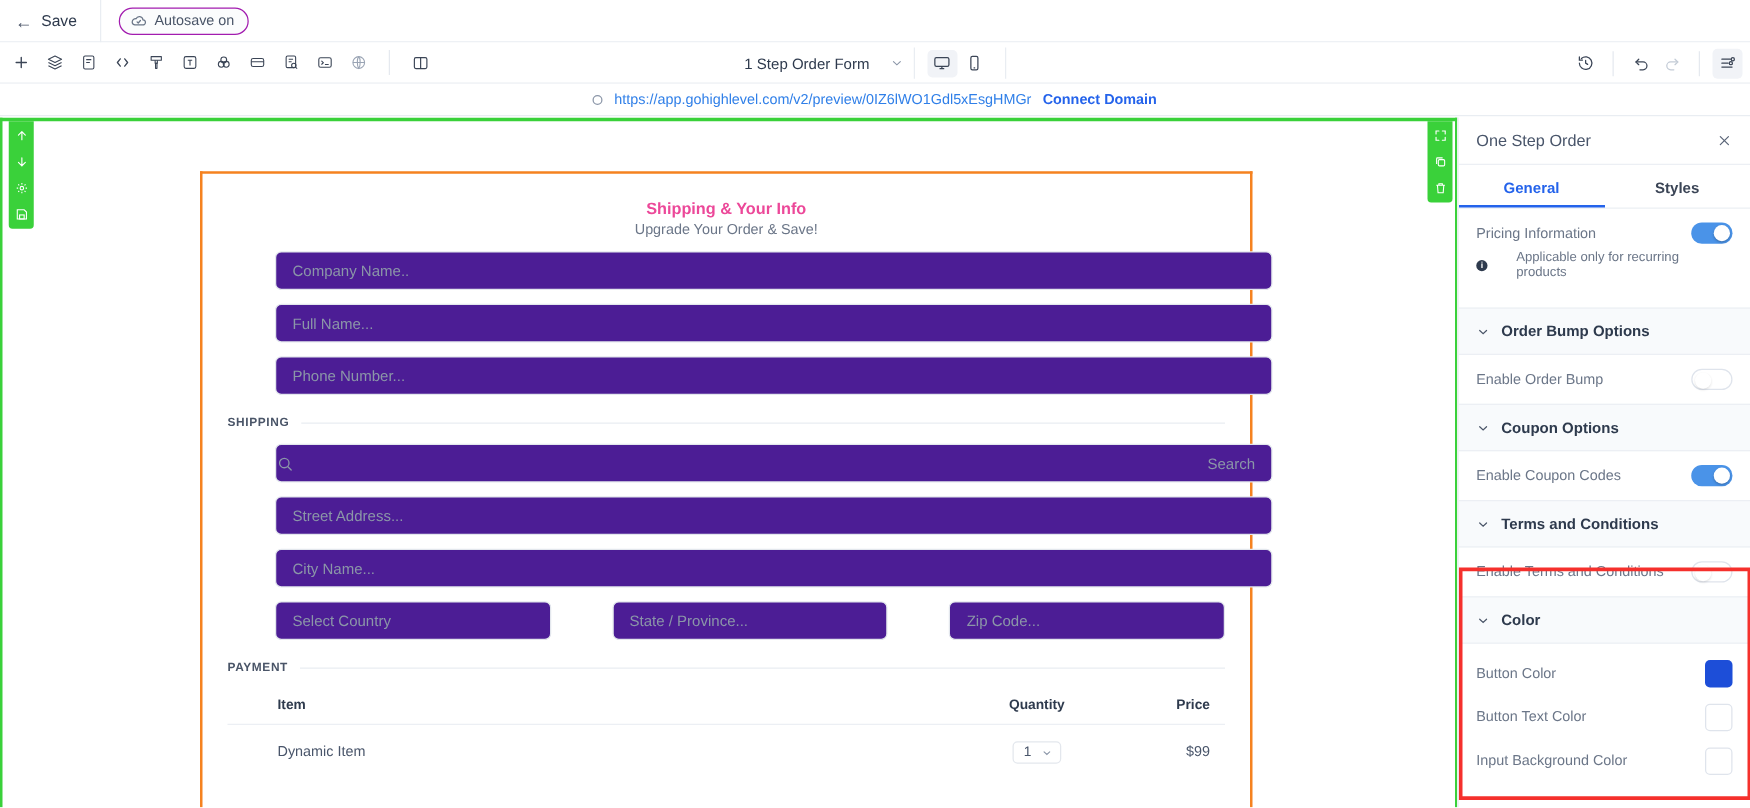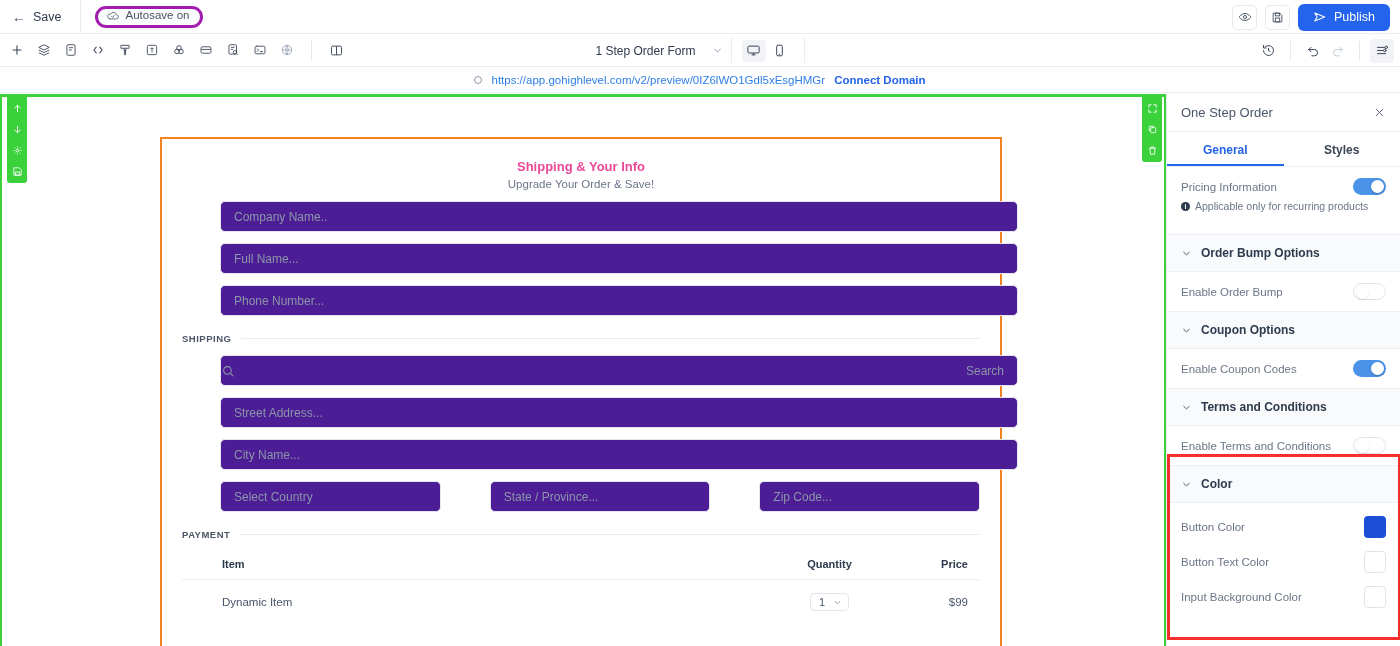--- a/index.html
+++ b/index.html
@@ -19,23 +19,23 @@
     display: flex; align-items: center;
   }
   .back-btn {
     display: flex; align-items: center; gap: 7px;
     height: 34px; padding: 0 18px 0 12px;
     border-right: 1px solid #e9edf2; cursor: pointer;
   }
   .back-arrow { font-size: 14px; color: #4a5568; line-height: 1; }
   .back-label { font-size: 12.5px; color: #2e3a4d; }
   .autosave {
-    display: flex; align-items: flex-start; gap: 6px;
+    display: flex; align-items: center; gap: 6px;
     margin-left: 14px; height: 22px; padding: 0 11px 0 8px;
-    border: 3px solid #a21caf; border-radius: 11px;
+    border: 1px solid #a21caf; border-radius: 11px;
     background: #fbfcfd;
   }
   .autosave-label { font-size: 11.5px; color: #4a5568; }
   .topbar-right {
     position: absolute; right: 10px; top: 0; height: 34px;
     display: flex; align-items: center; gap: 8px;
   }
   .icon-sq {
     width: 25px; height: 25px; border: 1px solid #e5e9ef; border-radius: 5px;
     background: #fff; display: flex; align-items: center; justify-content: center;
@@ -182,21 +182,21 @@
     flex: 1; text-align: center; font-size: 12px; padding: 11px 0 9px;
     color: #3b4556; cursor: pointer; font-weight: bold;
   }
   .ptab.active { color: #2463eb; box-shadow: inset 0 -2px 0 #2463eb; }
   .row {
     display: flex; align-items: center; justify-content: space-between;
     padding: 11px 14px 0;
   }
   .row-label { font-size: 11.5px; color: #6b7688; }
   .hint {
-    display: flex; align-items: center; gap: 5px;
+    display: flex; align-items: center; gap: 23px;
     padding: 5px 14px 11px; font-size: 10.5px; color: #6b7688;
   }
   .info-dot {
     width: 9px; height: 9px; border-radius: 50%; background: #2e3a4d;
     color: #fff; font-size: 7px; display: flex; align-items: center;
     justify-content: center; font-weight: bold; flex: none;
   }
   .toggle {
     width: 33px; height: 17px; border-radius: 9px; position: relative;
     flex: none; cursor: pointer;
@@ -244,47 +244,20 @@
     <div class="autosave">
       <span>
         <svg width="14" height="14" viewBox="0 0 24 24" fill="none" stroke="#6b7688" stroke-width="1.7" stroke-linecap="round" stroke-linejoin="round">
           <path d="M6.5 17h11a3.5 3.5 0 0 0 .3-7A5 5 0 0 0 8.3 8.6 3.7 3.7 0 0 0 6.5 17z"></path>
           <path d="M9.7 12.8l1.6 1.6 3-3.4"></path>
         </svg>
       </span>
       <span class="autosave-label">Autosave on</span>
     </div>
 
-    <div class="topbar-right">
-      <div class="icon-sq">
-        <span>
-          <svg width="14" height="14" viewBox="0 0 24 24" fill="none" stroke="#4a5568" stroke-width="1.7">
-            <path d="M2 12s3.8-6 10-6 10 6 10 6-3.8 6-10 6-10-6-10-6z"></path>
-            <circle cx="12" cy="12" r="2.6"></circle>
-          </svg>
-        </span>
-      </div>
-      <div class="icon-sq">
-        <span>
-          <svg width="13" height="13" viewBox="0 0 24 24" fill="none" stroke="#4a5568" stroke-width="1.7">
-            <path d="M4 4h12l4 4v12H4z"></path>
-            <rect x="8" y="4" width="8" height="5"></rect>
-            <rect x="8" y="13" width="8" height="7"></rect>
-          </svg>
-        </span>
-      </div>
-      <div class="publish-btn">
-        <span>
-          <svg width="14" height="14" viewBox="0 0 24 24" fill="none" stroke="#ffffff" stroke-width="1.8" stroke-linejoin="round">
-            <path d="M3 5l17 7-17 7 4-7z"></path>
-          </svg>
-        </span>
-        <span>Publish</span>
-      </div>
-    </div>
   </div>
 
   <div class="toolbar">
     <div class="tool-icons">
       <div class="tool-btn">
         <svg width="14" height="14" viewBox="0 0 24 24" stroke="#3b4556" stroke-width="1.9" stroke-linecap="round">
           <path d="M12 5v14M5 12h14"></path>
         </svg>
       </div>
       <div class="tool-btn">

